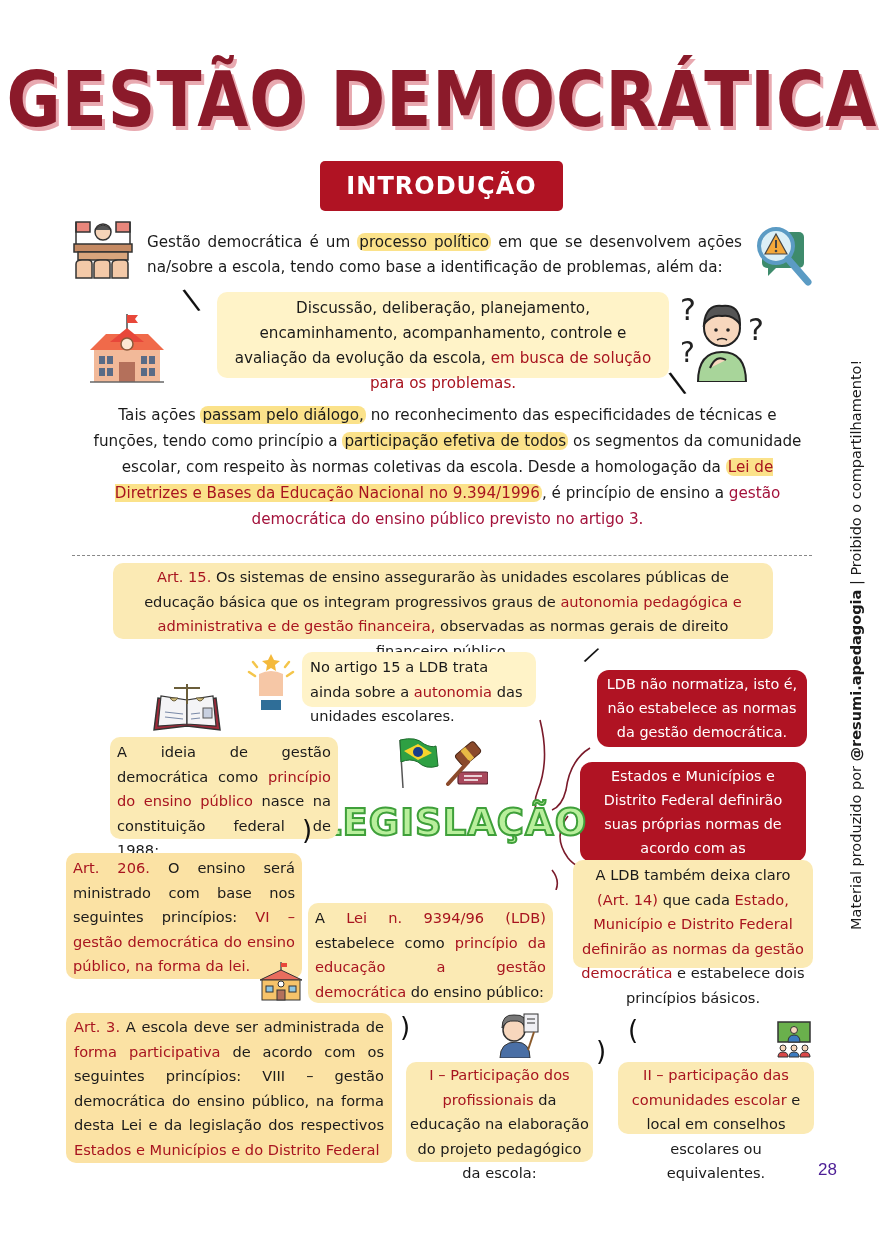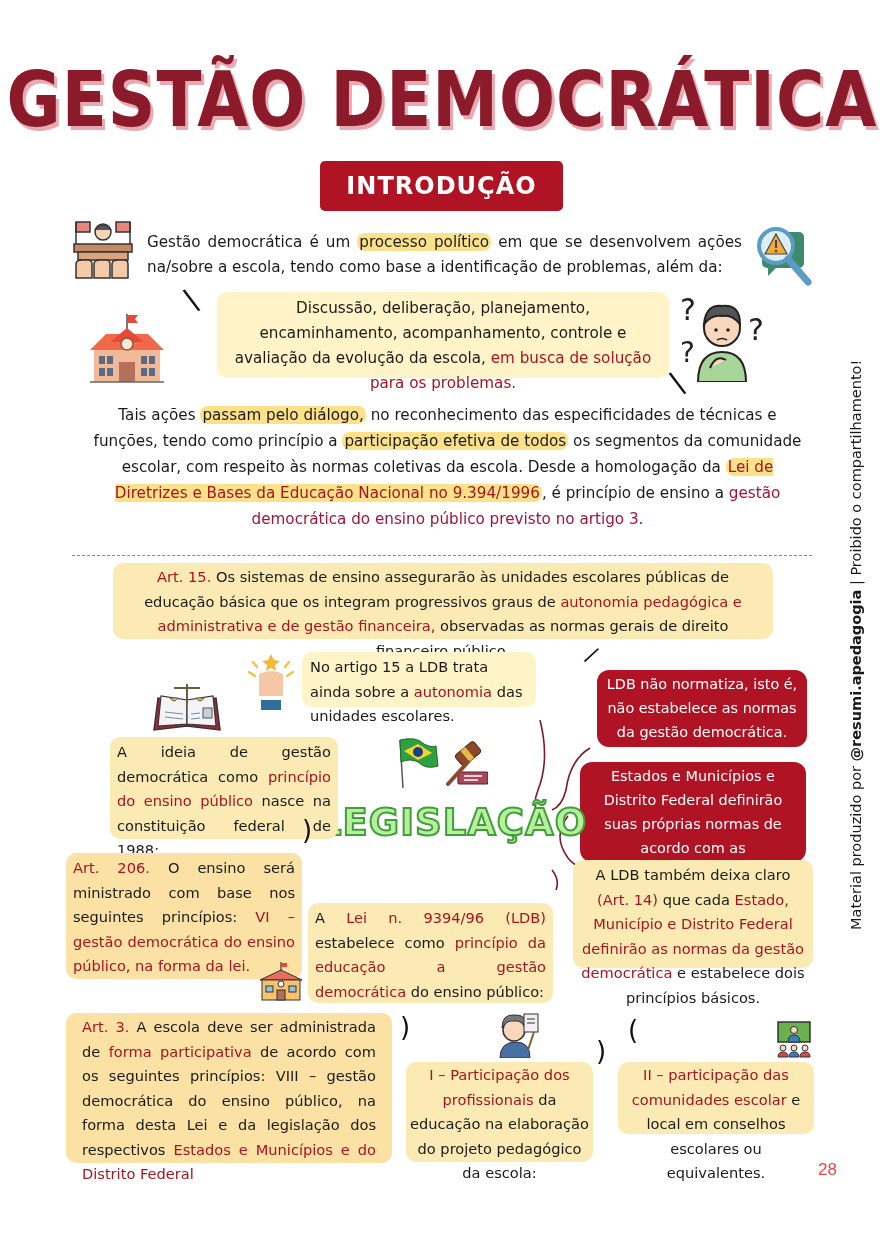--- a/index.html
+++ b/index.html
@@ -38,38 +38,38 @@
   .art15 { left: 113px; top: 563px; width: 660px; height: 76px; padding: 2px 10px; text-align: center; font-size: 14.6px; line-height: 24.5px; }
   .art15-note { left: 302px; top: 652px; width: 234px; height: 55px; padding: 3px 8px; font-size: 14.6px; line-height: 24.5px; background: #fff3c8; }
 
   .ldb-nao { left: 597px; top: 670px; width: 210px; height: 77px; padding: 2px 6px; text-align: center; font-size: 14.4px; line-height: 24px; }
   .estados-red { left: 580px; top: 762px; width: 226px; height: 100px; padding: 2px 6px; text-align: center; font-size: 14.4px; line-height: 24px; }
 
   .ideia { left: 66px; top: 737px; width: 228px; height: 102px; padding: 3px 7px; text-align: justify; font-size: 14.6px; line-height: 24.5px; margin-left: 44px; }
   .art206 { left: 66px; top: 853px; width: 236px; height: 126px; padding: 3px 7px; text-align: justify; font-size: 14.6px; line-height: 24.5px; background: #fbe2a4; }
   .lei9394 { left: 308px; top: 903px; width: 245px; height: 100px; padding: 3px 7px; text-align: justify; font-size: 14.6px; line-height: 24.5px; }
   .ldb-tambem { left: 573px; top: 860px; width: 240px; height: 108px; padding: 3px 5px; text-align: center; font-size: 14.6px; line-height: 24.5px; }
-  .art3 { left: 66px; top: 1013px; width: 326px; height: 150px; padding: 2px 16px; text-align: justify; font-size: 14.6px; line-height: 24.5px; background: #fbe2a4; }
+  .art3 { left: 66px; top: 1013px; width: 326px; height: 150px; padding: 2px 8px; text-align: justify; font-size: 14.6px; line-height: 24.5px; background: #fbe2a4; }
   .princ1 { left: 406px; top: 1062px; width: 187px; height: 100px; padding: 1px 4px; text-align: center; font-size: 14.6px; line-height: 24.5px; }
   .princ2 { left: 618px; top: 1062px; width: 196px; height: 72px; padding: 1px 4px; text-align: center; font-size: 14.6px; line-height: 24.5px; }
 
   .legis {
     left: 318px; top: 800px; width: 250px; text-align: center;
     font-family: "DejaVu Sans", sans-serif; font-weight: bold; font-size: 37px; line-height: 45px;
     color: #b9ef9c; letter-spacing: 1px;
     -webkit-text-stroke: 2px #3fa03a;
   }
 
   .side-text {
     left: 848px; top: 930px; width: 620px;
     transform-origin: 0 0; transform: rotate(-90deg);
     font-family: "DejaVu Sans", sans-serif; font-size: 14.5px; color: #1a1a1a; white-space: nowrap;
   }
   .side-text b { font-weight: bold; }
-  .page-num { left: 818px; top: 1160px; font-family: "Liberation Sans", sans-serif; font-size: 17px; color: #ef4444; }
+  .page-num { left: 818px; top: 1160px; font-family: "Liberation Sans", sans-serif; font-size: 17px; color: #4c1d95; }
 
   .icon { position: absolute; }
   .bracket { position: absolute; font-family: "DejaVu Sans", sans-serif; color: #111; font-size: 30px; }
 </style>
 </head>
 <body>
 
 <div class="abs title">GESTÃO DEMOCRÁTICA</div>
 <div class="abs intro-badge">INTRODUÇÃO</div>
 

